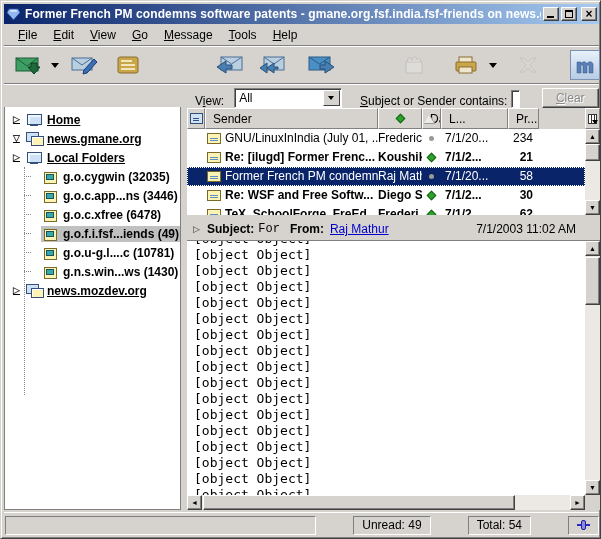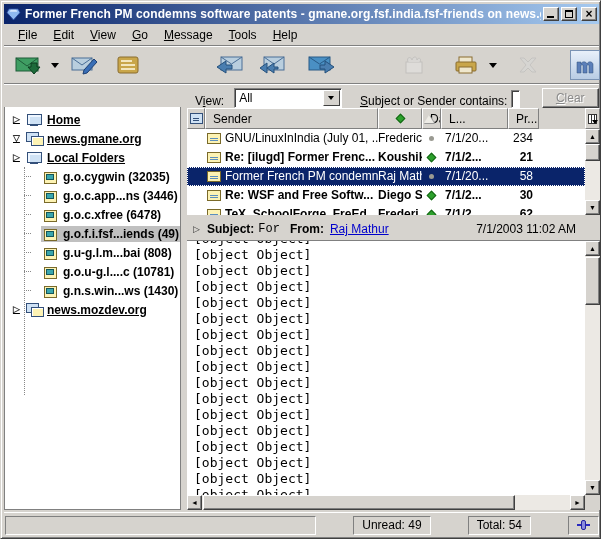--- a/index.html
+++ b/index.html
@@ -320,27 +320,20 @@
         </div>
 
         <div class="frow" data-depth="1" data-sel="selected">
           <span class="twisty" data-tw="none"></span>
           <span class="hl">
             <span class="ficon" data-icon="newsgroup"></span>
             <span class="flabel">g.o.f.i.fsf...iends (49)</span>
           </span>
         </div>
 
-        <div class="frow" data-depth="1" data-sel="">
-          <span class="twisty" data-tw="none"></span>
-          <span class="hl">
-            <span class="ficon" data-icon="newsgroup"></span>
-            <span class="flabel">g.u-g.l.m...bai (808)</span>
-          </span>
-        </div>
 
         <div class="frow" data-depth="1" data-sel="">
           <span class="twisty" data-tw="none"></span>
           <span class="hl">
             <span class="ficon" data-icon="newsgroup"></span>
             <span class="flabel">g.o.u-g.l....c (10781)</span>
           </span>
         </div>
 
         <div class="frow" data-depth="1" data-sel="">

